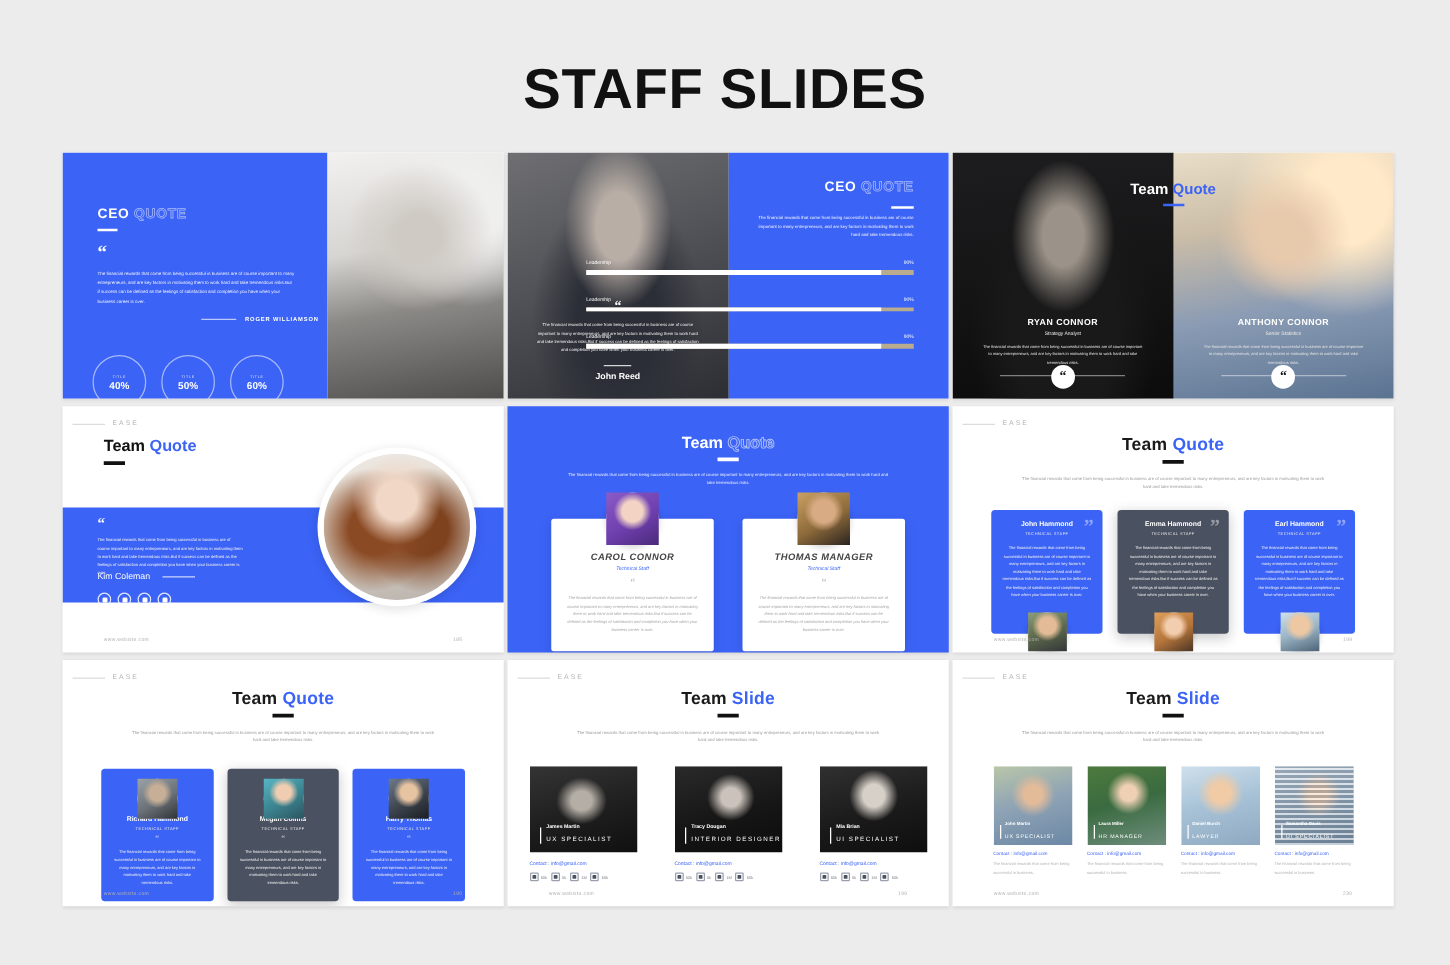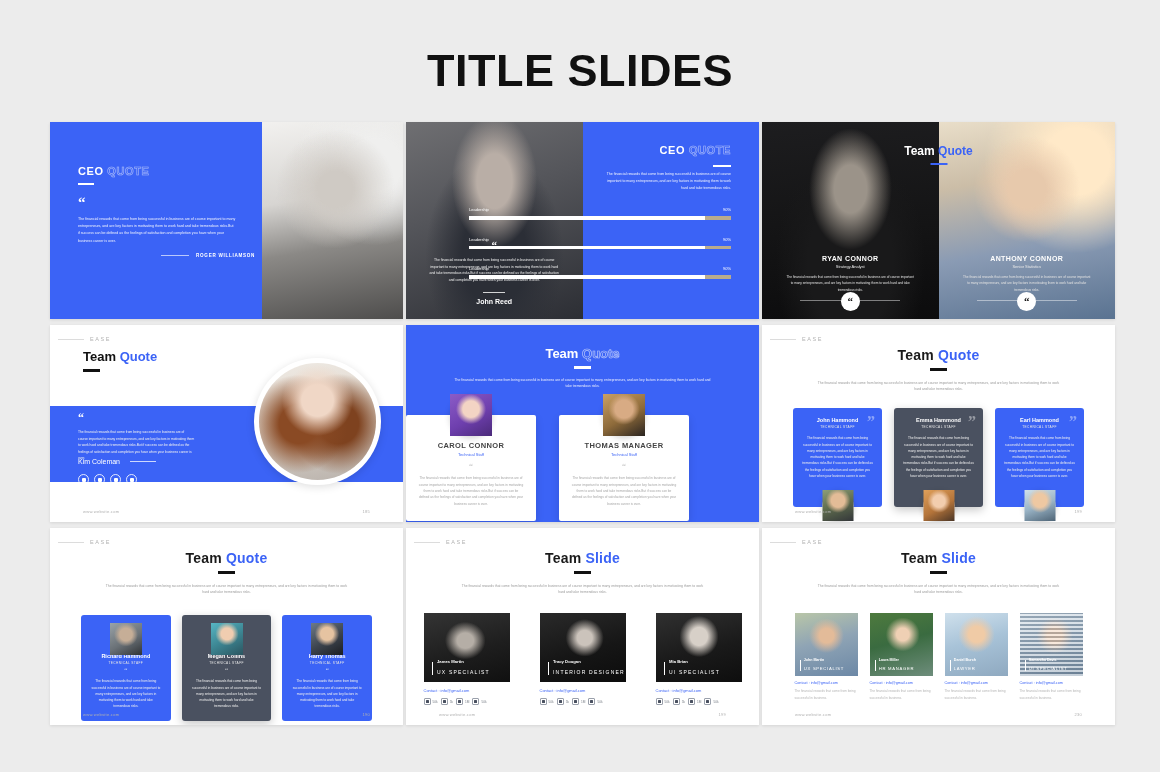--- a/index.html
+++ b/index.html
@@ -261,21 +261,21 @@
   }
   .s4-ring .in { width:100%; height:100%; border-radius:50%; overflow:hidden; position:relative; }
 
   
   .s5 { background:#3b63f6; }
   .s5-title { text-align:center; padding-top:21px; font-size:13px; font-weight:bold; }
   .s5-title .a { color:#fff; }
   .s5-title .b { color:transparent; -webkit-text-stroke:0.7px rgba(255,255,255,0.6); }
   .s5-rule { width:17px; height:2.5px; background:#fff; margin:5px auto 0; }
   .s5-sub { text-align:center; font-size:3.4px; line-height:2.0; color:#eaeefe; margin-top:8px; padding:0 45px; }
-  .s5-cards { display:flex; gap:23px; margin-top:25px; }
+  .s5-cards { display:flex; justify-content:center; gap:23px; margin-top:25px;font-style:italic; }
   .s5-card { width:130px; background:#fff; border-radius:2px; padding:26px 12px 14px; position:relative; box-shadow:0 3px 9px rgba(0,0,0,0.12); }
   .s5-av {
     position:absolute; left:50%; transform:translateX(-50%); top:-21px;
     width:42px; height:42px; border-radius:50%; background:#fff; padding:3px;
     box-shadow:0 2px 6px rgba(0,0,0,0.18);
   }
   .s5-av .in { width:100%; height:100%; border-radius:50%; overflow:hidden; }
   .s5-card .nm { text-align:center; font-size:7.5px; font-weight:bold; color:#444; letter-spacing:0.4px; }
   .s5-card .ro { text-align:center; font-size:4px; color:#3b63f6; margin-top:2px; }
   .s5-card .q { text-align:center; font-family:"Liberation Serif",serif; font-size:9px; color:#bbb; margin-top:5px; line-height:1; }
@@ -341,37 +341,51 @@
   .s9-ov { position:absolute; left:5px; bottom:5px; display:flex; gap:3px; align-items:flex-end; }
   .s9-ov .bar { width:1.3px; height:11px; background:#fff; }
   .s9-ov .nm { font-size:3.6px; font-weight:bold; color:#fff; }
   .s9-ov .ro { font-size:4.2px; color:#fff; letter-spacing:0.7px; margin-top:1px; white-space:nowrap; }
   .s9-contact { font-size:3.8px; color:#3b63f6; margin-top:5px; }
   .s9-tx { font-size:3.2px; line-height:1.9; color:#b4b4b4; margin-top:3px; }
 </style>
 </head>
 <body>
 
-<div class="page-title">TITLE SLIDES</div>
+<div class="page-title">STAFF SLIDES</div>
 
 <div class="grid">
 
   <div class="slide">
     <div class="s1-blue"></div>
     <div class="ph ph-bw-street s1-photo"></div>
     <div class="s1-h">
       <span class="solid">CEO</span>
       <span class="ghost">QUOTE</span>
     </div>
     <div class="s1-rule"></div>
     <div class="bigquote s1-q">“</div>
     <div class="s1-body">The financial rewards that come from being successful in business are of course important to many entrepreneurs, and are key factors in motivating them to work hard and take tremendous risks.But if success can be defined as the feelings of satisfaction and completion you have when your business career is over.</div>
     <div class="s1-attr">
       <span class="ln"></span>
       <span class="nm">ROGER WILLIAMSON</span>
+    </div>
+    <div class="s1-circles">
+      <div class="s1-circ">
+        <span class="t">TITLE</span>
+        <span class="v">40%</span>
+      </div>
+      <div class="s1-circ">
+        <span class="t">TITLE</span>
+        <span class="v">50%</span>
+      </div>
+      <div class="s1-circ">
+        <span class="t">TITLE</span>
+        <span class="v">60%</span>
+      </div>
     </div>
   </div>
 
   <div class="slide">
     <div class="ph ph-bw-dark-man s2-photo"></div>
     <div class="s2-blue"></div>
     <div class="s2-h">
       <span class="solid">CEO</span>
       <span class="ghost">QUOTE</span>
     </div>

